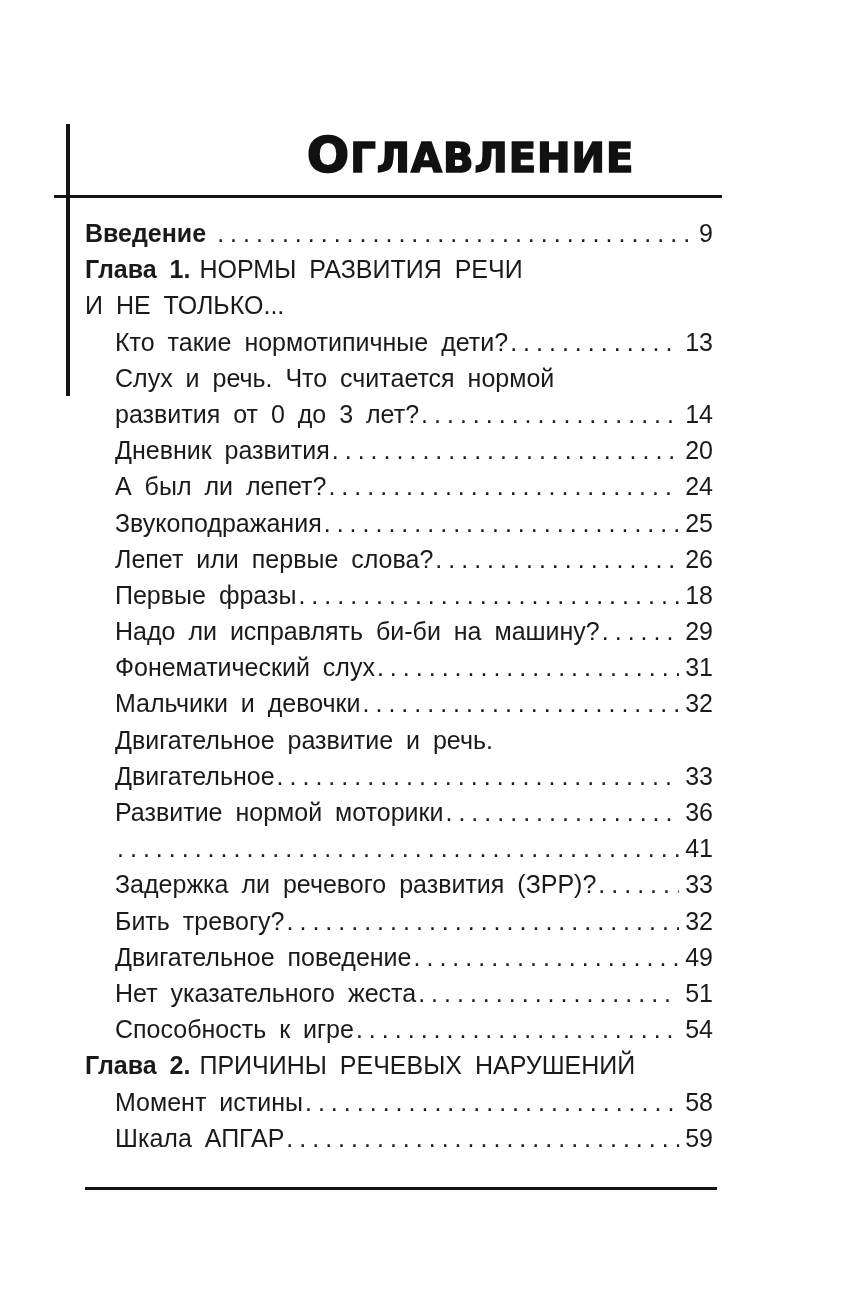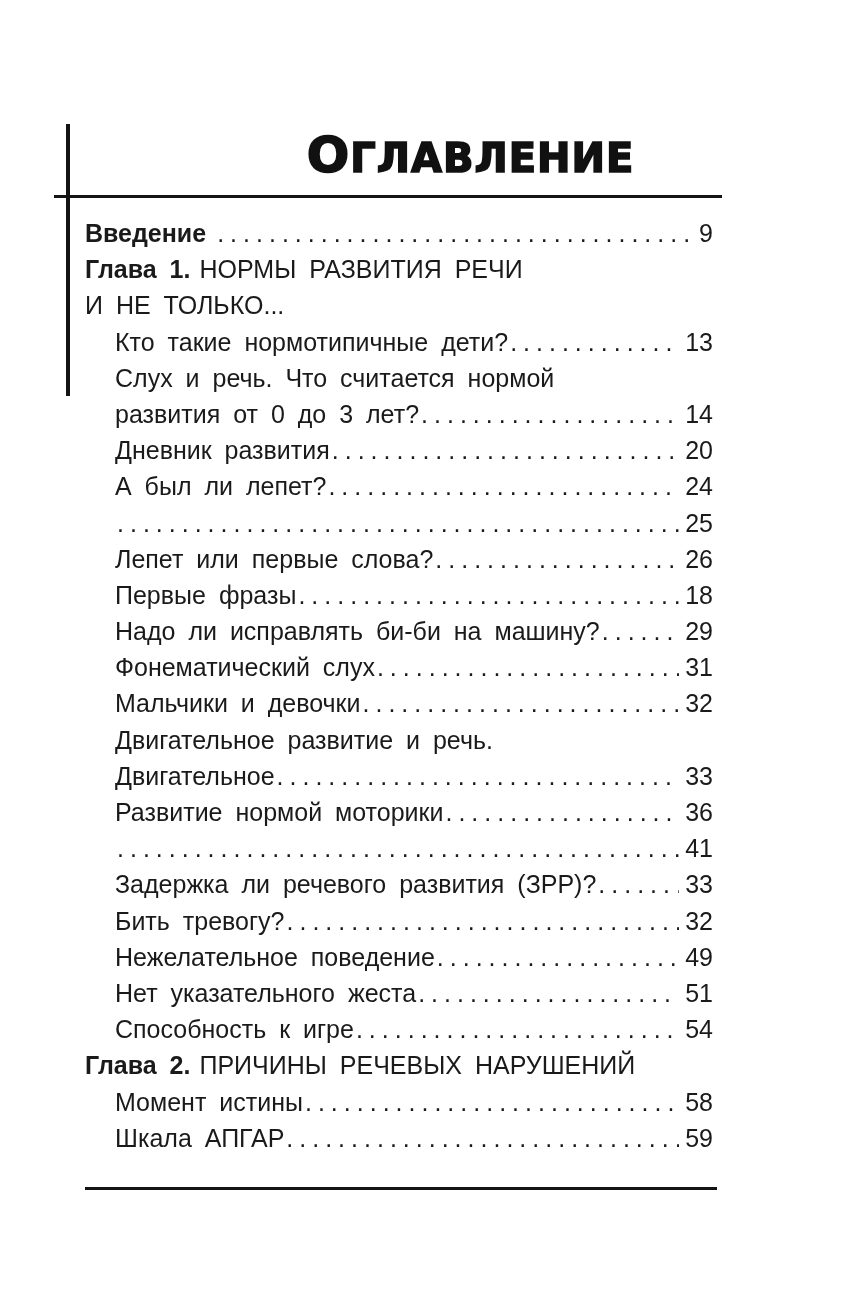--- a/index.html
+++ b/index.html
@@ -149,20 +149,21 @@
     <span class="pagenum">20</span>
   </div>
       <div class="row indent no-bold">
 
     <span class="text">А был ли лепет?</span>
     <span class="dots"></span>
     <span class="pagenum">24</span>
   </div>
       <div class="row indent no-bold">
 
+    <span class="text">Звукоподражания</span>
     <span class="dots"></span>
     <span class="pagenum">25</span>
   </div>
       <div class="row indent no-bold">
 
     <span class="text">Лепет или первые слова?</span>
     <span class="dots"></span>
     <span class="pagenum">26</span>
   </div>
       <div class="row indent no-bold">
@@ -218,21 +219,21 @@
     <span class="pagenum">33</span>
   </div>
       <div class="row indent no-bold">
 
     <span class="text">Бить тревогу?</span>
     <span class="dots"></span>
     <span class="pagenum">32</span>
   </div>
       <div class="row indent no-bold">
 
-    <span class="text">Нежелательное поведение</span>
+    <span class="text">Двигательное поведение</span>
     <span class="dots"></span>
     <span class="pagenum">49</span>
   </div>
       <div class="row indent no-bold">
 
     <span class="text">Нет указательного жеста</span>
     <span class="dots"></span>
     <span class="pagenum">51</span>
   </div>
       <div class="row indent no-bold">

